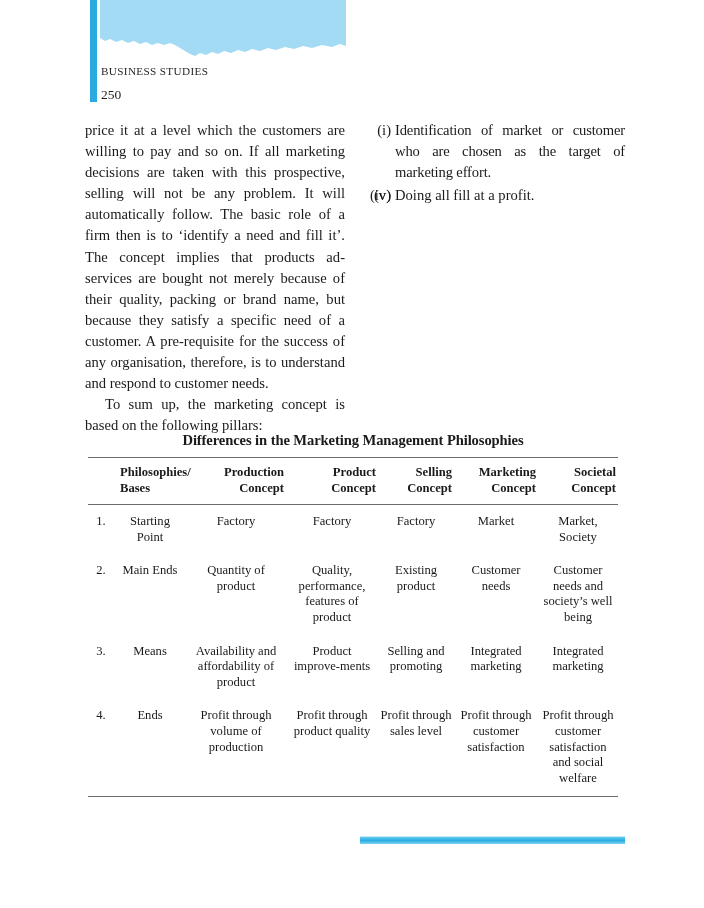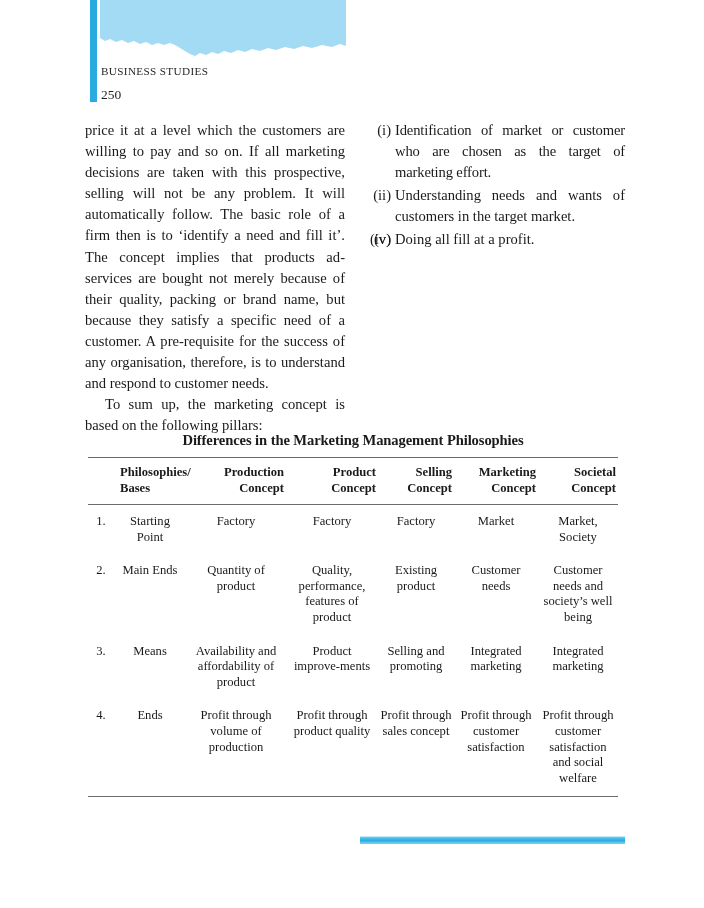--- a/index.html
+++ b/index.html
@@ -198,24 +198,20 @@
   <div class="text-column" id="column-left">
     <p class="body-para">price it at a level which the customers are willing to pay and so on. If all marketing decisions are taken with this prospective, selling will not be any problem. It will automatically follow. The basic role of a firm then is to ‘identify a need and fill it’. The concept implies that products ad-services are bought not merely because of their quality, packing or brand name, but because they satisfy a specific need of a customer. A pre-requisite for the success of any organisation, therefore, is to understand and respond to customer needs.</p>
     <p class="body-para indent">To sum up, the marketing concept is based on the following pillars:</p>
   </div>
 
   <div class="text-column" id="column-right">
     <ul class="roman-list">
       <li>
         <span class="marker">(i)</span>
         <span class="item-text tight">Identification of market or customer who are chosen as the target of marketing effort.</span>
-      </li>
-      <li>
-        <span class="marker">(ii)</span>
-        <span class="item-text">Understanding needs and wants of customers in the target market.</span>
       </li>
       <li>
         <span class="marker">(iv)</span>
       </li>
       <li>
         <span class="marker">(v)</span>
         <span class="item-text">Doing all fill at a profit.</span>
       </li>
     </ul>
   </div>
@@ -290,21 +286,21 @@
         <td>Product improve-ments</td>
         <td>Selling and promoting</td>
         <td>Integrated marketing</td>
         <td>Integrated marketing</td>
       </tr>
       <tr>
         <td class="cell-index">4.</td>
         <td class="cell-base">Ends</td>
         <td>Profit through volume of production</td>
         <td>Profit through product quality</td>
-        <td>Profit through sales concept</td>
+        <td>Profit through sales level</td>
         <td>Profit through customer satisfaction</td>
         <td>Profit through customer satisfaction and social welfare</td>
       </tr>
     </tbody>
   </table>
 </div>
 
 <div id="footer-rule"></div>
 <div id="footer-note">Rationalised 2023-24</div>
 

